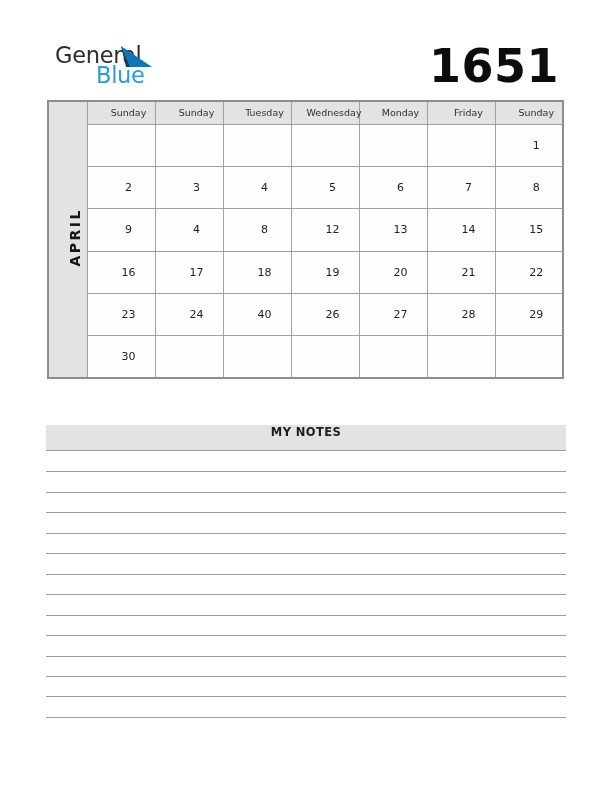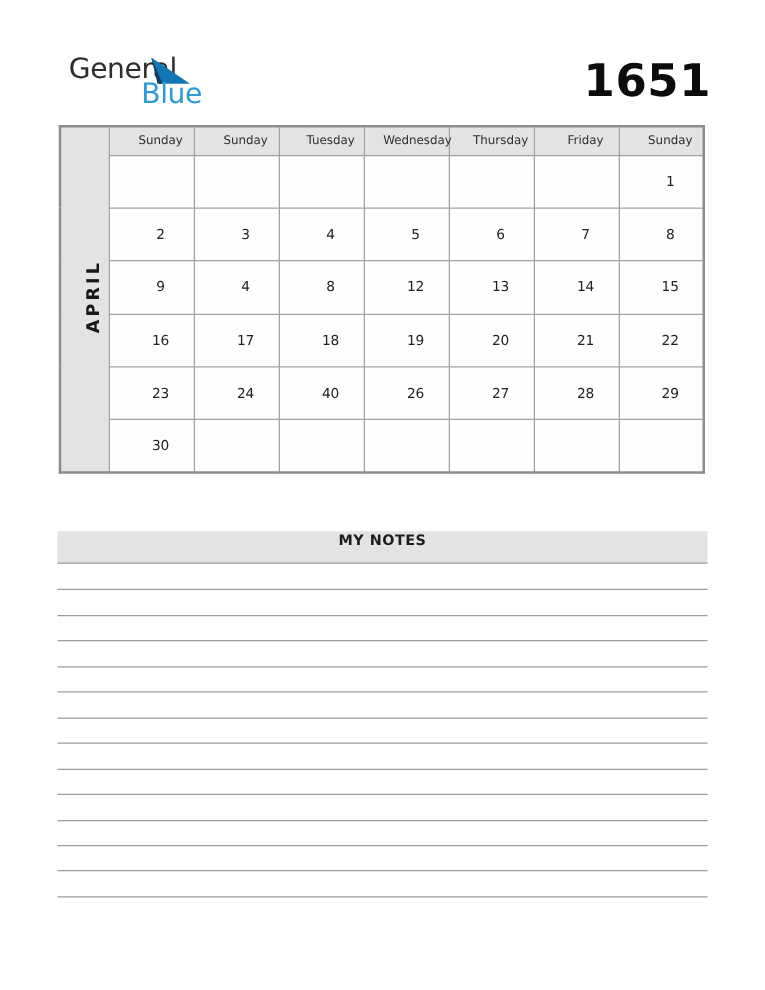--- a/index.html
+++ b/index.html
@@ -14,29 +14,29 @@
 
   
   .logo { position: absolute; left: 55px; top: 40px; width: 110px; height: 48px; }
   .logo-top {
     position: absolute; left: 0; top: 2px;
     font-size: 22.5px; line-height: 26px; letter-spacing: -0.3px;
     color: #2f2c2d; font-weight: 500;
   }
   .logo-triangle { position: absolute; left: 64px; top: 4px; }
   .logo-bottom {
-    position: absolute; left: 58px; top: 22px;
+    position: absolute; left: 41px; top: 22px;
     font-size: 22.5px; line-height: 26px; letter-spacing: -0.3px;
     color: #2e9ad6; font-weight: 500;
   }
 
   
   .year {
-    position: absolute; top: 49px; right: 43px;
-    font-size: 36px; line-height: 34px; font-weight: bold;
+    position: absolute; top: 49px; right: 53px;
+    font-size: 46px; line-height: 34px; font-weight: bold;
     color: #0c0c0c; letter-spacing: 0.5px;
   }
 
   
   .calendar {
     position: absolute; left: 47px; top: 100px;
     width: 517px; height: 279px;
     border-collapse: collapse; table-layout: fixed;
     border: 2px solid #8d8d8d;
   }
@@ -98,21 +98,21 @@
 <table class="calendar">
   <tbody>
     <tr>
       <td class="month-cell" rowspan="7">
         <span>APRIL</span>
       </td>
       <th>Sunday</th>
       <th>Sunday</th>
       <th>Tuesday</th>
       <th>Wednesday</th>
-      <th>Thursday</th>
+      <th>Monday</th>
       <th>Friday</th>
       <th>Sunday</th>
     </tr>
     <tr>
       <td class="day-cell"></td>
       <td class="day-cell"></td>
       <td class="day-cell"></td>
       <td class="day-cell"></td>
       <td class="day-cell"></td>
       <td class="day-cell"></td>

